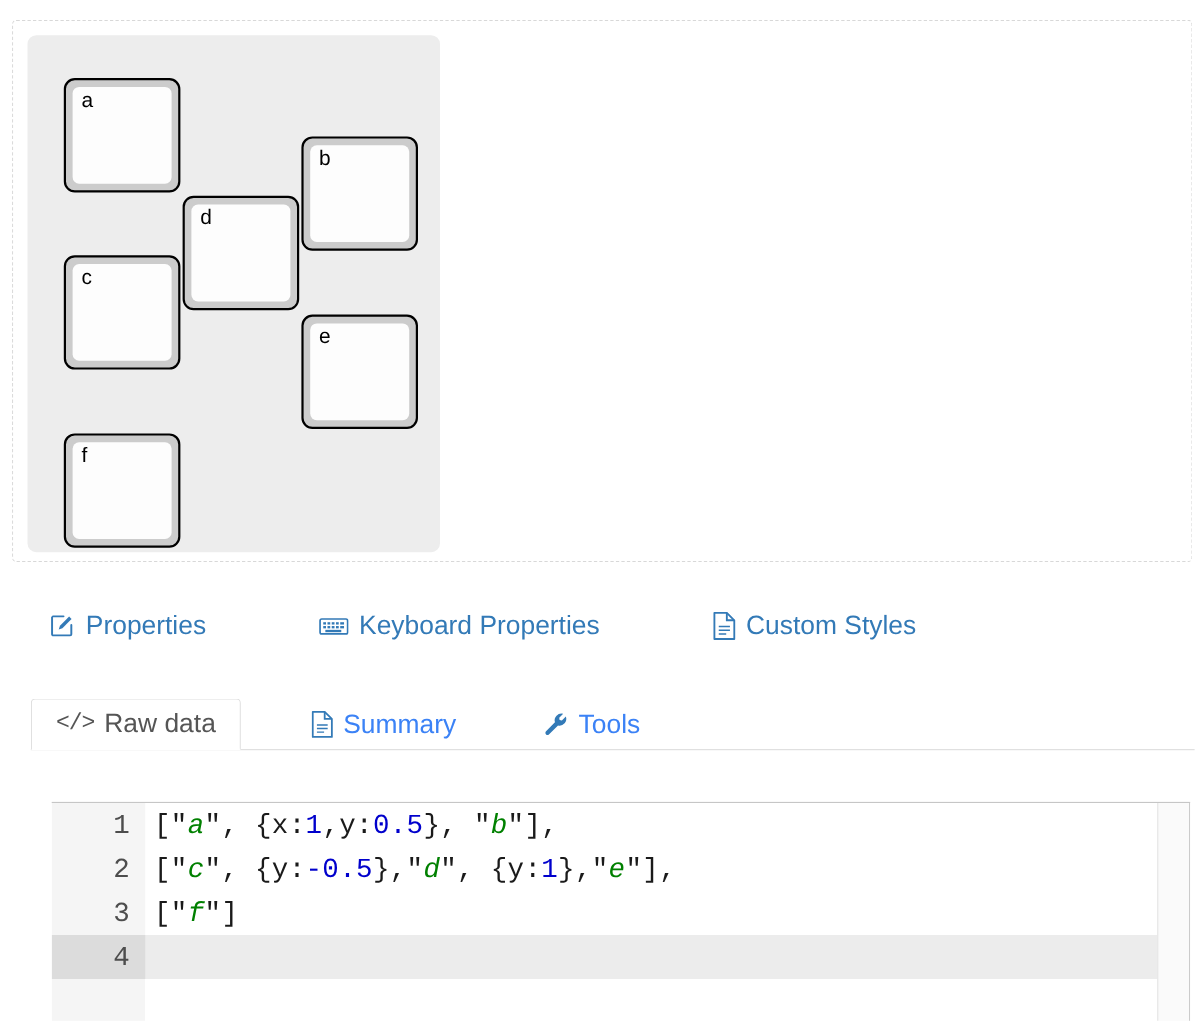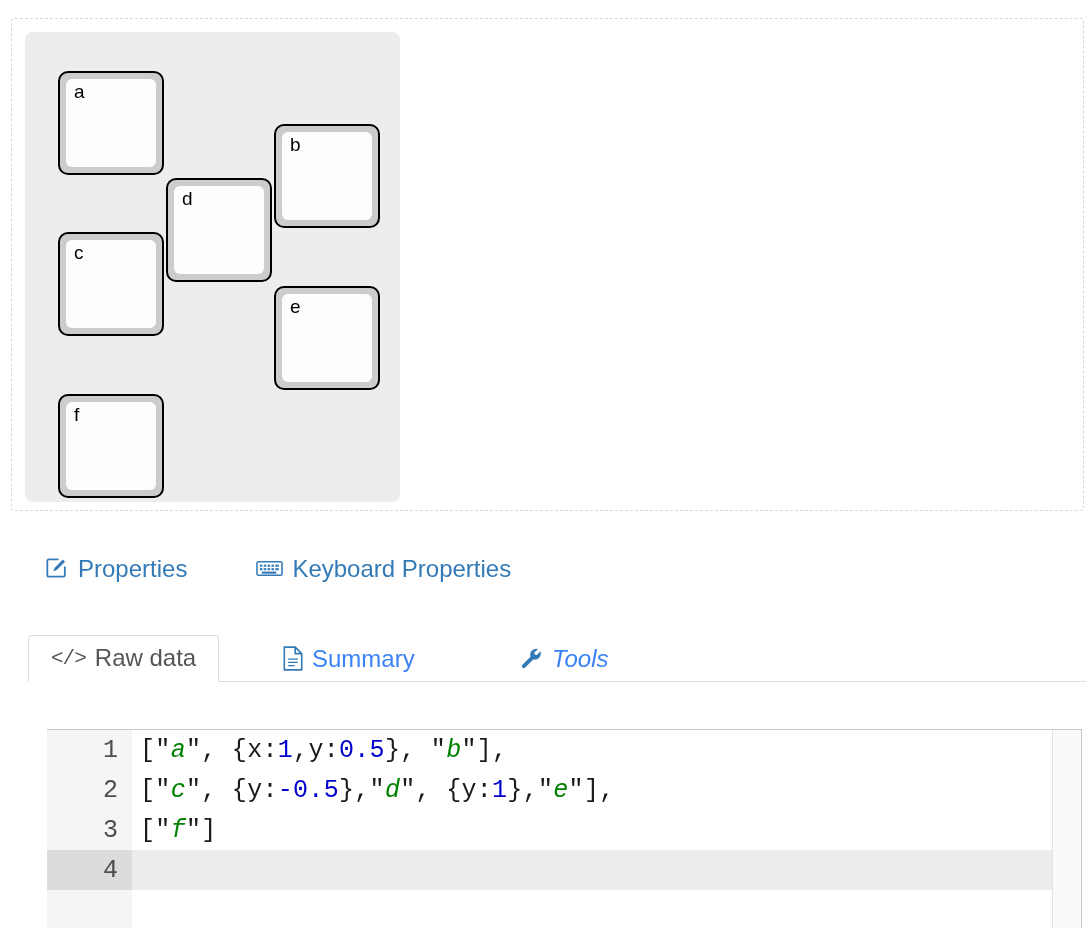--- a/index.html
+++ b/index.html
@@ -49,21 +49,21 @@
     color: #000000;
     font-family: "Liberation Sans", sans-serif;
   }
 
   
   #top-links {
     position: absolute;
     left: 44px; top: 556px;
     display: flex;
     align-items: center;
-    gap: 69px;
+    gap: 103px;
   }
   .top-link {
     display: flex;
     align-items: center;
     gap: 9px;
     color: #337ab7;
     font-size: 24px;
     text-decoration: none;
     line-height: 1;
     white-space: nowrap;
@@ -238,20 +238,30 @@
           <rect x="12" y="9.6" width="2.6" height="2.2"></rect>
           <rect x="16" y="9.6" width="2.6" height="2.2"></rect>
           <rect x="20" y="9.6" width="3.6" height="2.2"></rect>
           <rect x="6" y="13.2" width="15" height="2.2"></rect>
         </g>
       </svg>
     </span>
     <span>Keyboard Properties</span>
   </a>
 
+  <a class="top-link" href="#">
+    <span class="ico">
+      <svg width="21" height="26" viewBox="0 0 18 23" fill="none" stroke="#337ab7" stroke-width="1.5">
+        <path d="M1 1h10l6 6v15H1z" stroke-linejoin="round"></path>
+        <path d="M11 1v6h6"></path>
+        <path d="M4.5 12h9M4.5 15h9M4.5 18h6" stroke-width="1.2"></path>
+      </svg>
+    </span>
+    <span>Custom Styles</span>
+  </a>
 </div>
 
 <div id="tab-strip">
   <div class="tab-underline"></div>
 
   <a class="tab active" href="#" style="left:0px;">
     <span class="codeico">&lt;/&gt;</span>
     <span>Raw data</span>
   </a>
 
@@ -259,21 +269,21 @@
     <span class="ico">
       <svg width="20" height="25" viewBox="0 0 18 23" fill="none" stroke="#337ab7" stroke-width="1.5">
         <path d="M1 1h10l6 6v15H1z" stroke-linejoin="round"></path>
         <path d="M11 1v6h6"></path>
         <path d="M4.5 12h9M4.5 15h9M4.5 18h6" stroke-width="1.2"></path>
       </svg>
     </span>
     <span>Summary</span>
   </a>
 
-  <a class="tab" href="#" style="left:469px;font-style:italic;">
+  <a class="tab" href="#" style="left:443px;">
     <span class="ico">
       <svg width="24" height="24" viewBox="0 0 24 24" fill="#337ab7">
         <path d="M21.4 4.3l-3.6 3.6-2.1-.3-.3-2.1 3.6-3.6a6.2 6.2 0 0 0-7.5 7.8L3.2 18a2 2 0 0 0 2.8 2.8l8.3-8.3a6.2 6.2 0 0 0 7.1-8.2z"></path>
       </svg>
     </span>
     <span>Tools</span>
   </a>
 </div>
 
 <div id="code-editor">

